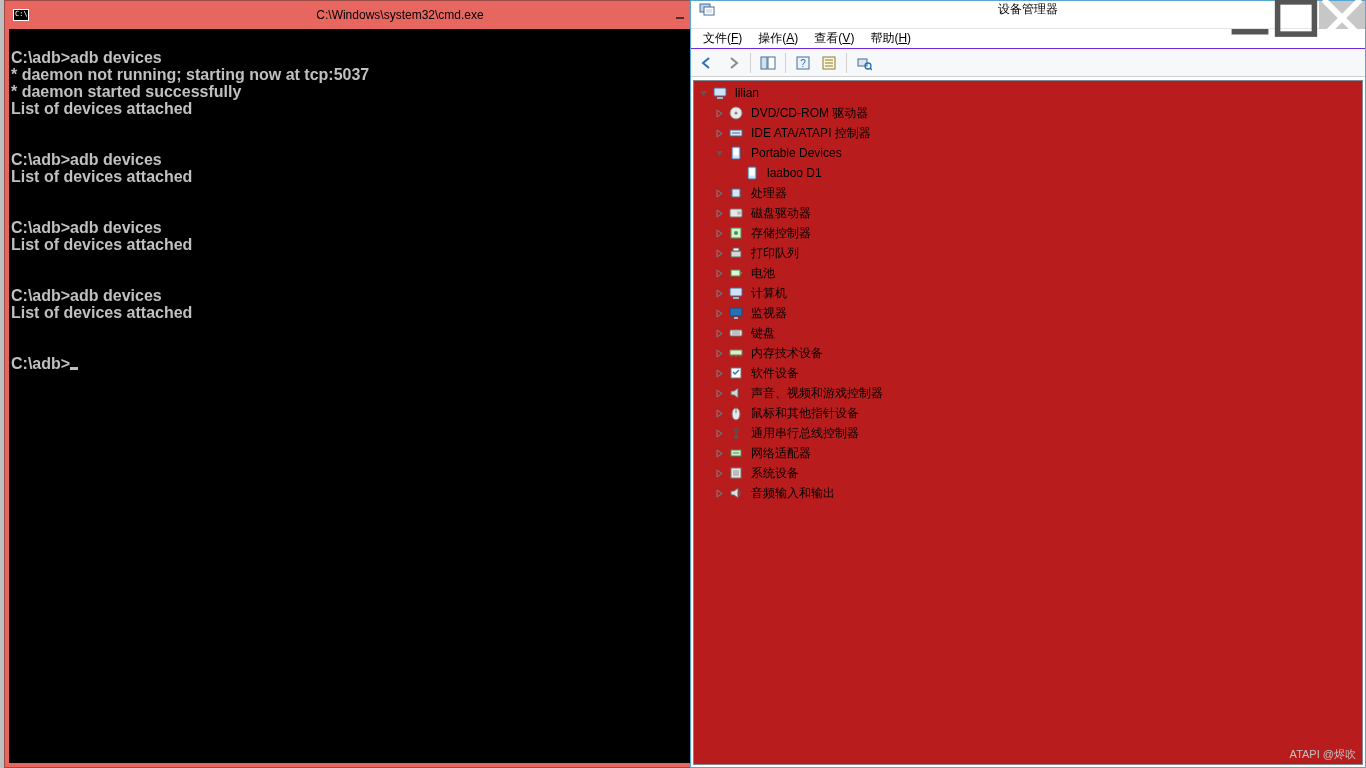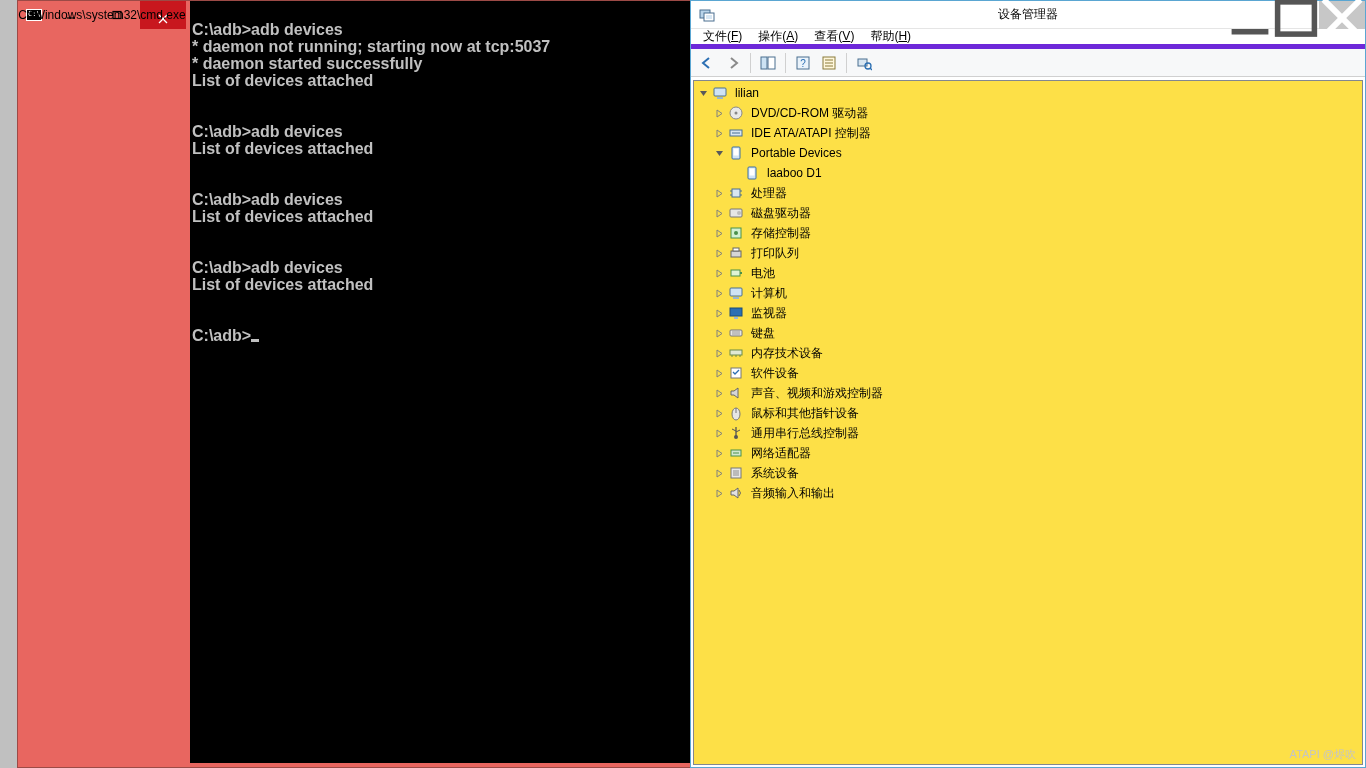--- a/index.html
+++ b/index.html
@@ -3,60 +3,60 @@
 <meta charset="utf-8">
 <style>
 * { margin:0; padding:0; box-sizing:border-box; font-family:"Segoe UI","Microsoft YaHei",Tahoma,sans-serif; }
 html,body { width:1366px; height:768px; overflow:hidden; background:#c0c0c0; }
 .desktop { position:relative; width:1366px; height:768px; }
 
 
 .bg-strip { position:absolute; left:676px; top:0; width:14px; height:768px; background:#e8e8e8; color:#5a5a5a; font-size:12px; line-height:54px; writing-mode:vertical-rl; overflow:hidden; }
 
 
-.cmd-win { position:absolute; left:17px; top:0; width:792px; height:768px; background:#e86660; border:1px solid #9c4a46; display:flex; flex-direction:row; }
+.cmd-win { position:absolute; left:4px; top:0; width:792px; height:768px; background:#e86660; border:1px solid #9c4a46; display:flex; flex-direction:column; }
 .cmd-titlebar { height:28px; display:flex; align-items:center; background:#e86660; color:#000; font-size:12px; position:relative; }
 .cmd-titlebar .cmd-icon { width:16px; height:12px; margin:0 6px 0 8px; background:#000; border:1px solid #fff; position:relative; }
 .cmd-titlebar .cmd-icon::after { content:"C:\\"; color:#fff; font:7px/1 monospace; position:absolute; left:1px; top:1px; }
 .cmd-titlebar .title { position:absolute; left:0; right:0; text-align:center; pointer-events:none; }
 .cmd-titlebar .win-btns { margin-left:auto; display:flex; }
 .win-btn { width:46px; height:20px; display:flex; align-items:center; justify-content:center; font-size:12px; color:#000; }
 .win-btn.close-red { background:#c8171e; color:#fff; width:46px; height:20px; }
 .cmd-titlebar .win-btn { height:28px; }
 .cmd-titlebar .win-btn.close-red { height:20px; margin-top:-8px; padding-top:8px; height:28px; margin-top:0; }
 .cmd-titlebar .win-btn svg { width:10px; height:10px; }
 
 .cmd-body-wrap { flex:1; margin:0 4px 4px 4px; position:relative; display:flex; }
 .cmd-body { flex:1; background:#000; color:#c0c0c0; font:16px/16px "Consolas","Courier New",monospace; white-space:pre; padding:4px 0 4px 2px; overflow:hidden; letter-spacing:0; font-weight:bold; }
 .cmd-scroll { width:17px; background:#f0f0f0; border-left:1px solid #d0d0d0; position:relative; }
 .cmd-scroll .arrow { height:17px; background:#f0f0f0; display:flex; align-items:center; justify-content:center; color:#606060; font-size:9px; }
 .cmd-scroll .thumb { position:absolute; left:2px; right:2px; top:17px; height:70px; background:#cdcdcd; }
 .cursor { display:inline-block; width:8px; height:3px; background:#c0c0c0; vertical-align:-1px; }
 
 
 .dm-win { position:absolute; left:690px; top:0; width:676px; height:768px; background:#fff; border:1px solid #5aa6d2; display:flex; flex-direction:column; }
-.dm-titlebar { height:28px; background:#fff; display:flex; align-items:center; border-bottom:1px solid #e5e5e5; font-size:12px; color:#000; }
+.dm-titlebar { height:28px; background:#fff; display:flex; align-items:flex-start; border-bottom:1px solid #e5e5e5; font-size:12px; color:#000; }
 .dm-titlebar .dm-icon { width:16px; height:16px; margin:0 6px 0 8px; }
 .dm-titlebar .title-inner { position:absolute; left:0; right:0; text-align:center; }
 .dm-titlebar { position:relative; }
 .dm-titlebar .win-btns { margin-left:auto; display:flex; }
 .dm-titlebar .win-btn { width:46px; height:20px; color:#777; }
 .dm-titlebar .win-btn.close-dim { background:#c7c7c7; color:#fff; }
 .dm-titlebar .win-btn { height:22px; margin-top:-6px; padding-top:6px; height:28px; margin-top:0; }
 
-.dm-menubar { height:20px; display:flex; align-items:center; padding:0 4px; font-size:12px; color:#000; background:#fff; border-bottom:5px solid #6d28d9; }
+.dm-menubar { height:20px; display:flex; align-items:center; padding:0 4px; font-size:12px; color:#000; background:#fff; border-bottom:1px solid #6d28d9; }
 .dm-menubar .menu-item { padding:2px 8px; }
 .dm-menubar .menu-item u { text-decoration:underline; }
 
 .dm-toolbar { height:28px; background:#f7f8f9; border-bottom:1px solid #d0d0d0; display:flex; align-items:center; padding:0 4px; gap:2px; }
 .tb-btn { width:24px; height:24px; display:flex; align-items:center; justify-content:center; border:1px solid transparent; }
 .tb-sep { width:1px; height:20px; background:#d0d0d0; margin:0 3px; }
 
 .dm-client { flex:1; display:flex; border-top:1px solid #fff; }
-.dm-tree { flex:1; margin:2px; border:1px solid #828790; background:#fde047; overflow:auto; padding:2px 0; font-size:12px; color:#000; }
+.dm-tree { flex:1; margin:2px; border:1px solid #828790; background:#b91c1c; overflow:auto; padding:2px 0; font-size:12px; color:#000; }
 .tree-row { display:flex; align-items:center; height:20px; white-space:nowrap; }
 .tree-row .exp { width:14px; text-align:center; color:#6b6b6b; font-size:11px; font-family:monospace; user-select:none; }
 .tree-row .exp.blank { visibility:hidden; }
 .tree-row .node-icon { width:16px; height:16px; margin-right:4px; flex:0 0 16px; }
 .tree-row .label { padding:1px 3px; }
 .ind0 { padding-left:4px; }
 .ind1 { padding-left:20px; }
 .ind2 { padding-left:36px; }
 
 .watermark { position:absolute; right:10px; bottom:6px; font-size:11px; color:#c4c4c4; pointer-events:none; }

